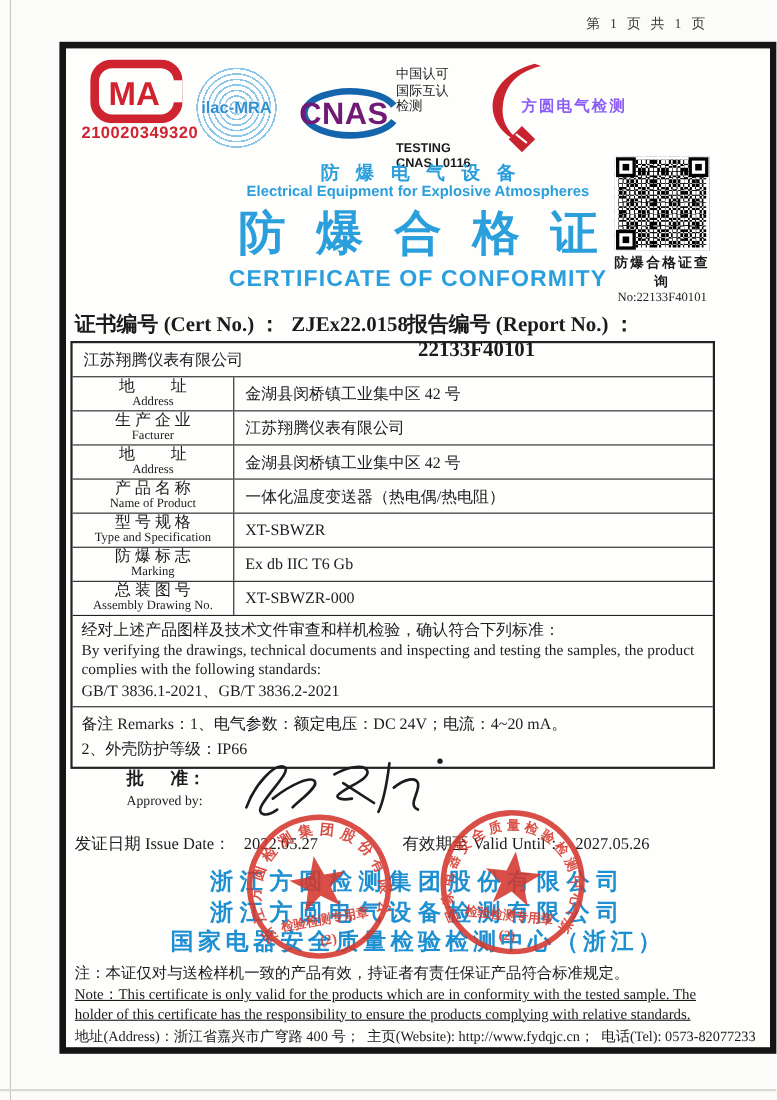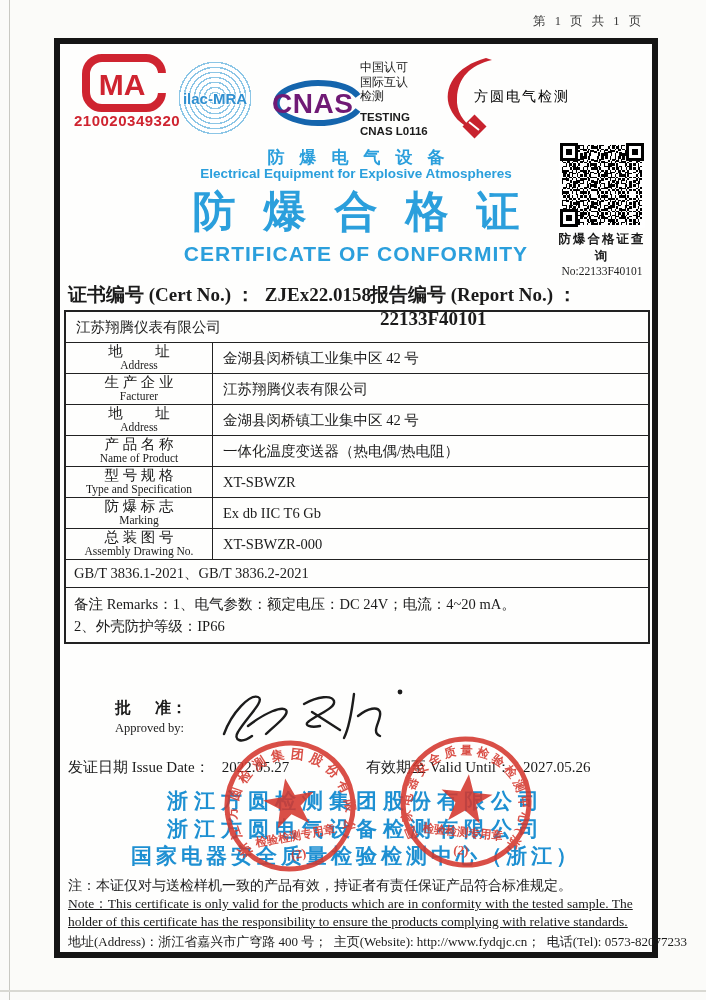--- a/index.html
+++ b/index.html
@@ -4,37 +4,37 @@
 <style>
   html,body{margin:0;padding:0;}
   body{width:706px;height:1000px;position:relative;background:#fbfbf9;overflow:hidden;
        font-family:"Liberation Serif","DejaVu Serif",serif;color:#1b1b1b;}
   .abs{position:absolute;}
   
   .scan-line-left{left:9px;top:0;bottom:0;width:1px;background:#c9c9c3;}
   .scan-line-bottom{left:0;right:0;top:990px;height:2px;background:#d9d9d3;}
   .page-number{left:533px;top:13px;font-size:12.5px;letter-spacing:3px;color:#3a3a3a;}
   
-  .frame{left:54px;top:38px;width:592px;height:908px;border:6px solid #151515;background:#fefefd;}
+  .frame{left:54px;top:38px;width:592px;height:908px;border:6px solid #151515;background:#fefefd;padding-left:48px;}
   
   .cma{left:22px;top:10px;width:84px;height:58px;}
   .cma-number{left:14px;top:68px;width:104px;text-align:center;color:#cf2430;
               font-weight:bold;font-size:15px;font-family:"Liberation Sans",sans-serif;letter-spacing:.5px;}
   .ilac{left:118px;top:17px;width:74px;height:74px;border-radius:50%;
         background:repeating-radial-gradient(circle at 50% 50%, #8cc6e6 0 1.5px, #ffffff 1.5px 5px);
         display:flex;align-items:center;justify-content:center;}
   .ilac-text{color:#2f8fd0;font-weight:bold;font-size:15px;font-family:"Liberation Sans",sans-serif;
              text-shadow:0 0 2px #fff,0 0 2px #fff,0 0 3px #fff;}
   .cnas{left:212px;top:32px;width:92px;height:52px;}
   .cnas-text{position:absolute;left:0;top:12px;color:#701a75;font-weight:bold;font-size:28px;
              font-family:"Liberation Sans",sans-serif;letter-spacing:.5px;}
   .accred{left:300px;top:16px;font-size:12px;line-height:14.5px;font-weight:500;}
-  .accred-en{font-family:"Liberation Sans",sans-serif;font-weight:bold;font-size:11.5px;line-height:14px;margin-top:6px;}
+  .accred-en{font-family:"Liberation Sans",sans-serif;font-weight:bold;font-size:11.5px;line-height:14px;margin-top:24px;}
   .fy-svg{left:376px;top:12px;}
-  .fy-label{left:414px;top:44px;font-size:14px;font-weight:normal;letter-spacing:2px;color:#000000;}
+  .fy-label{left:414px;top:44px;font-size:14px;font-weight:bold;letter-spacing:2px;color:#8b5cf6;}
   
   .t-cn-small{left:0;top:102px;width:100%;text-align:center;color:#2b9fdc;font-weight:bold;
               font-size:17px;letter-spacing:15px;text-indent:15px;}
   .t-en-small{left:0;top:122px;width:100%;text-align:center;color:#2b9fdc;font-weight:bold;
               font-size:13.5px;font-family:"Liberation Sans",sans-serif;}
   .t-cn-big{left:0;top:139px;width:100%;text-align:center;color:#2b9fdc;font-weight:bold;
             font-size:43px;letter-spacing:28px;text-indent:28px;}
   .t-en-big{left:0;top:198px;width:100%;text-align:center;color:#2b9fdc;font-weight:600;
             font-size:21px;letter-spacing:1px;font-family:"Liberation Sans",sans-serif;}
   
@@ -198,20 +198,22 @@
     </div>
     <div class="irow">
       <div class="ilbl">
         <div class="lbl-cn">总 装 图 号</div>
         <div class="lbl-en">Assembly Drawing No.</div>
       </div>
       <div class="ival">XT-SBWZR-000</div>
     </div>
 
     <div class="standards">
+      <div>经对上述产品图样及技术文件审查和样机检验，确认符合下列标准：</div>
+      <div class="en">By verifying the drawings, technical documents and inspecting and testing the samples, the product complies with the following standards:</div>
       <div>GB/T 3836.1-2021、GB/T 3836.2-2021</div>
     </div>
     <div class="remarks">
       <div>备注 Remarks：1、电气参数：额定电压：DC 24V；电流：4~20 mA。</div>
       <div>2、外壳防护等级：IP66</div>
     </div>
   </div>
 
   <div class="abs approval">
     <div class="app-cn">批      准：</div>

